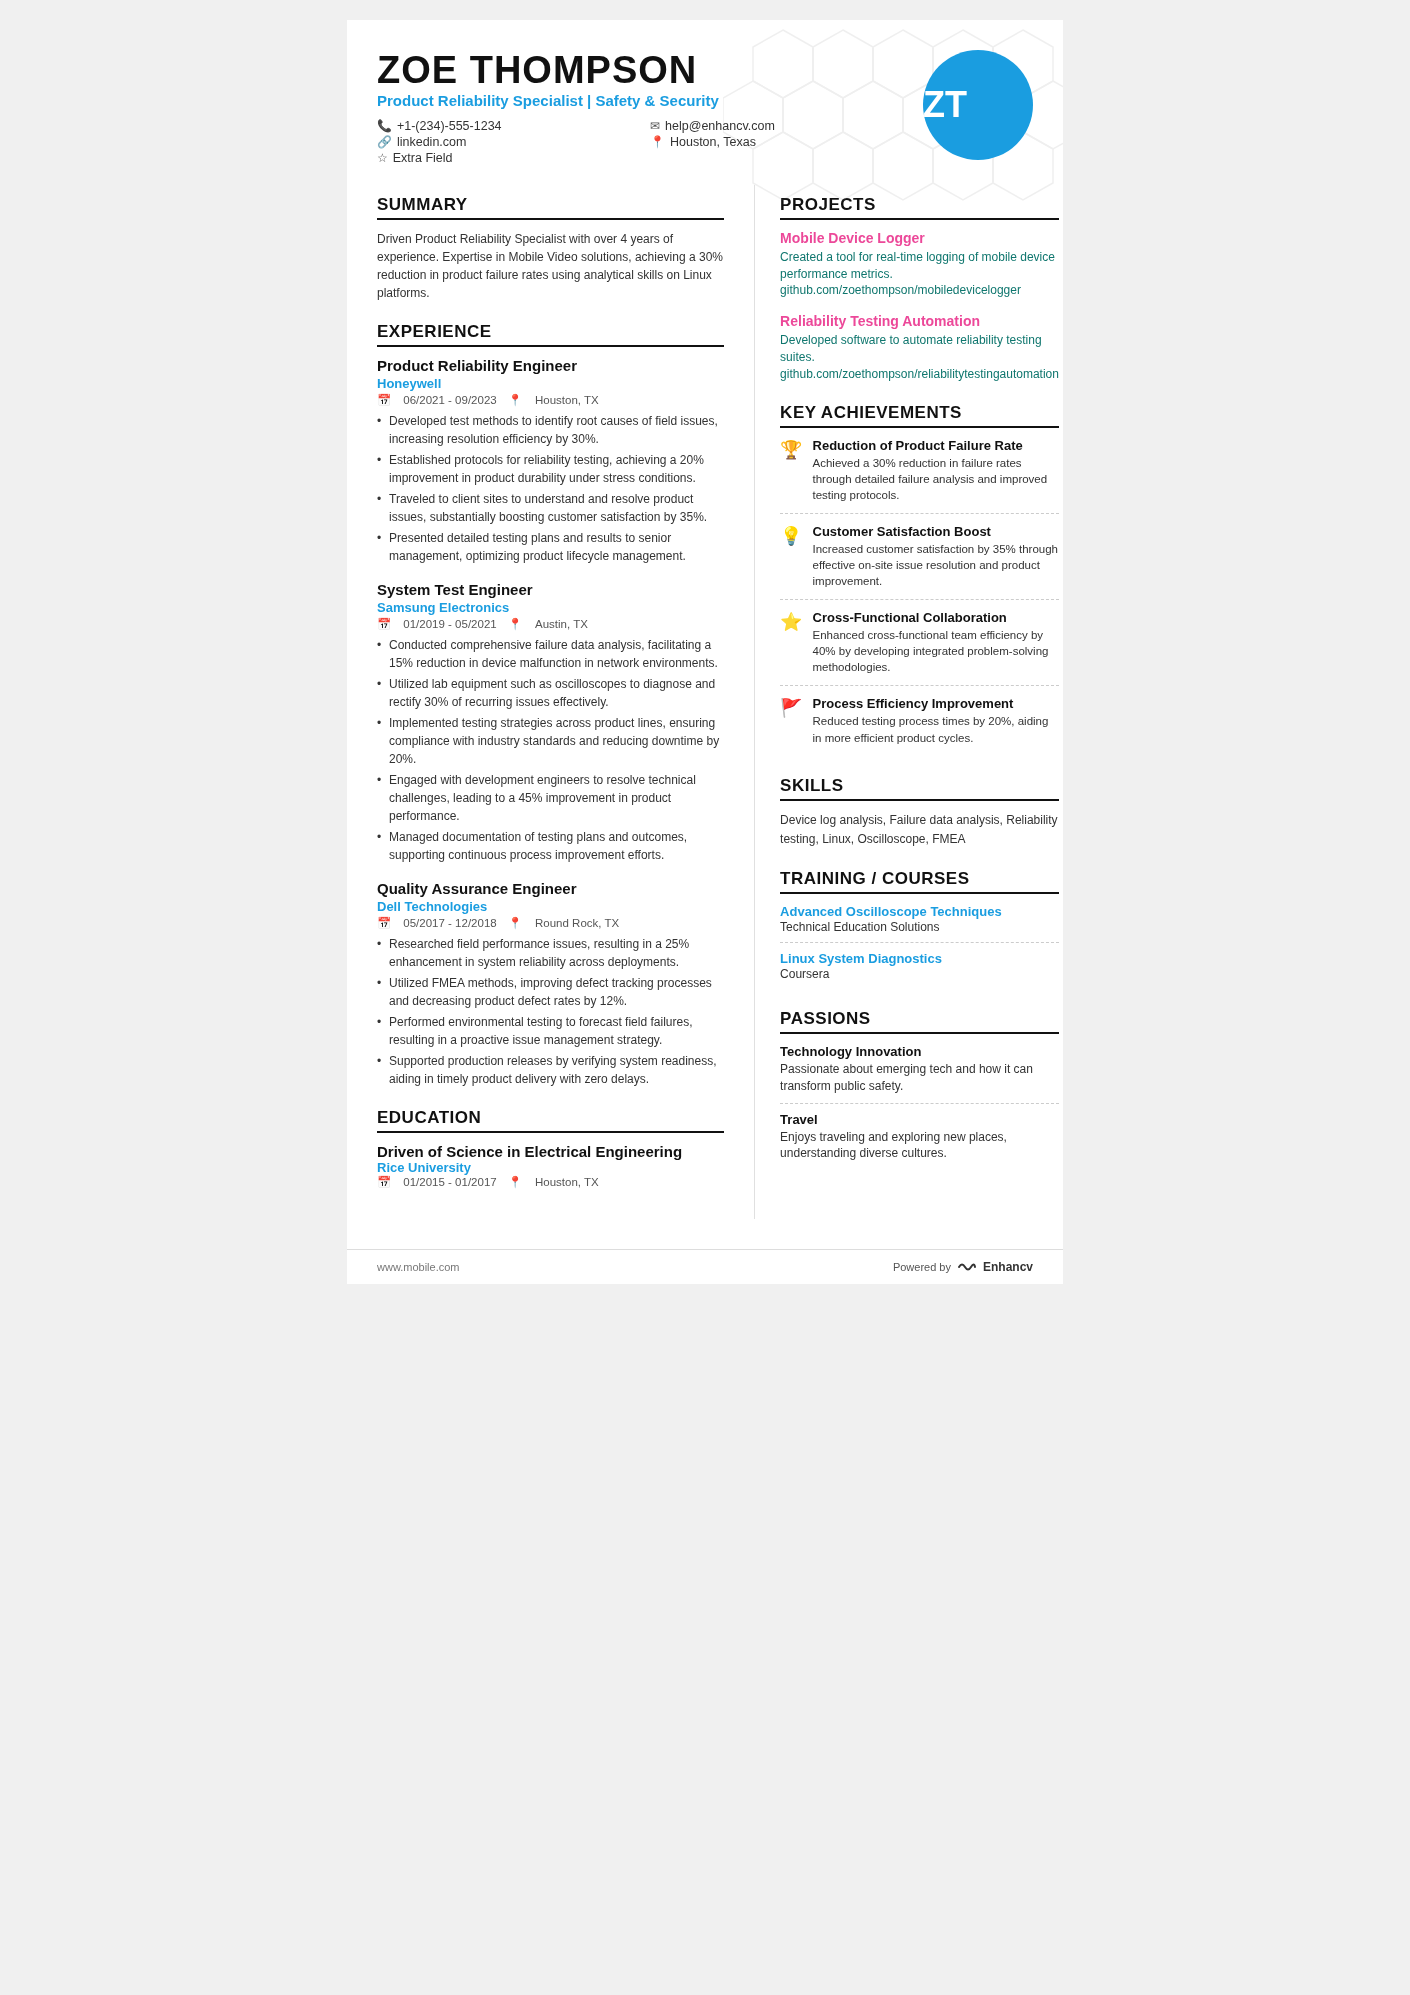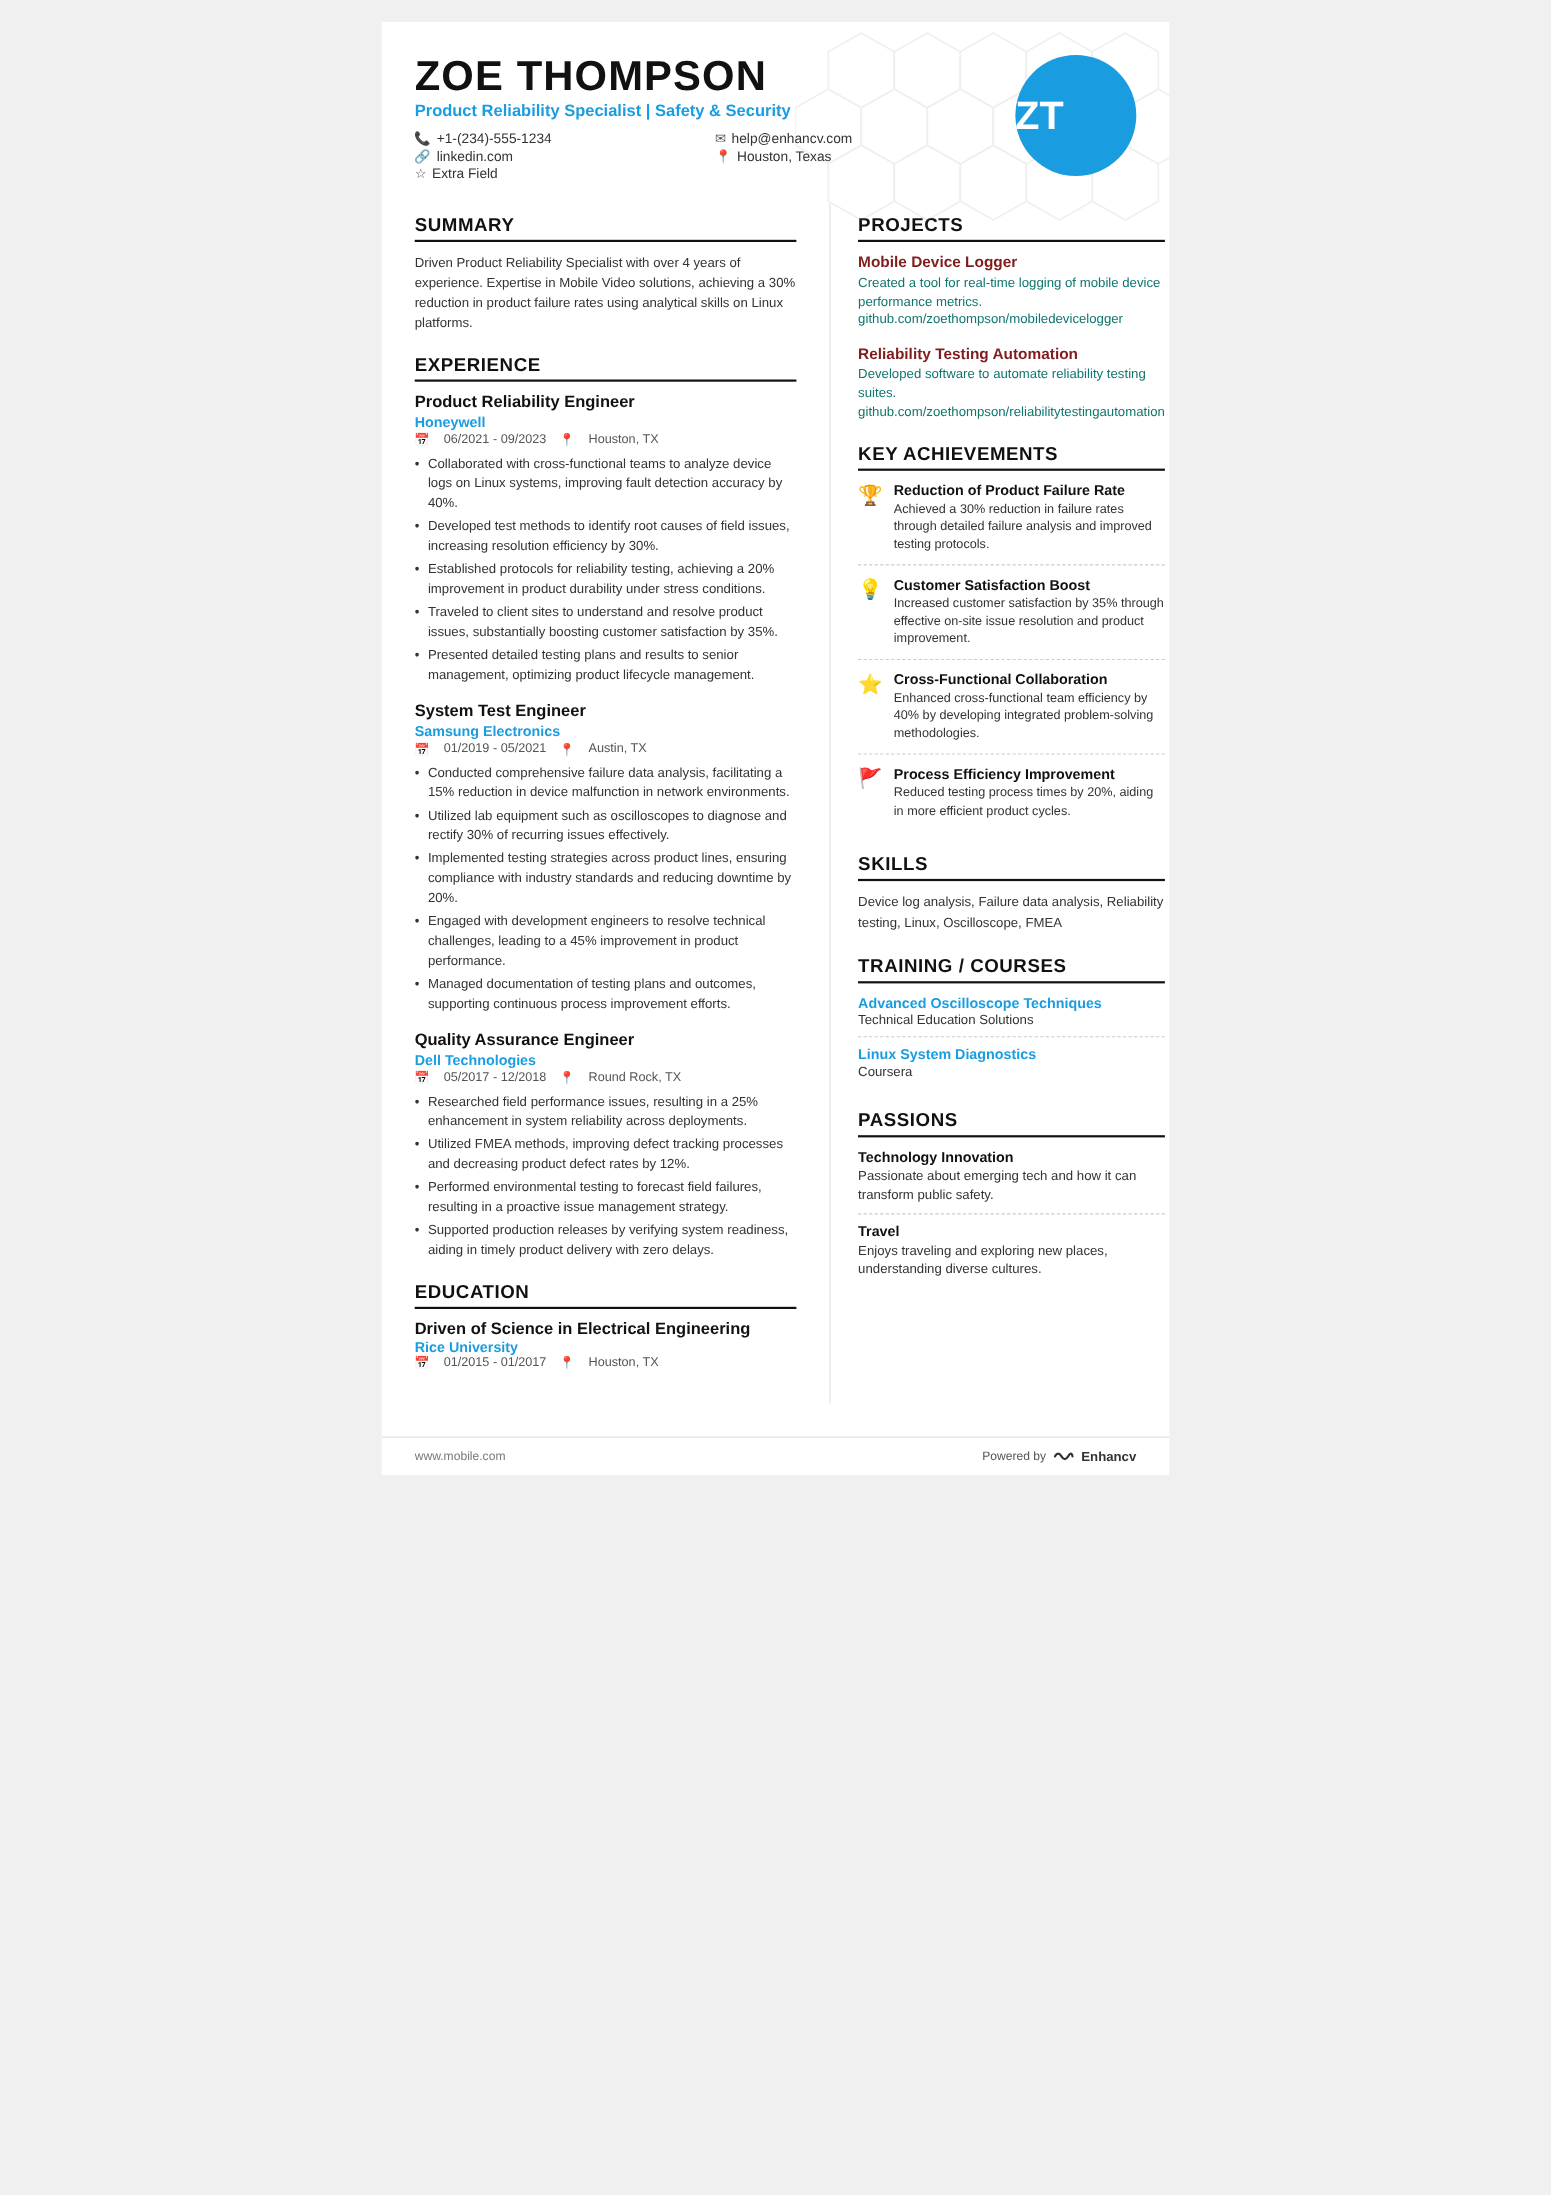--- a/index.html
+++ b/index.html
@@ -189,21 +189,21 @@
     }
 
     
     .project-item {
       margin-bottom: 14px;
     }
 
     .project-title {
       font-size: 14px;
       font-weight: bold;
-      color: #7f1d1d;
+      color: #ec4899;
       margin-bottom: 3px;
     }
 
     .project-desc {
       font-size: 12px;
       color: #0f766e;
       line-height: 1.4;
     }
 
     .achievement-item {
@@ -396,21 +396,20 @@
         <div class="experience-item">
           <div class="job-title">Product Reliability Engineer</div>
           <div class="company-name">Honeywell</div>
           <div class="job-meta">
             <span>📅</span>
             <span>06/2021 - 09/2023</span>
             <span>📍</span>
             <span>Houston, TX</span>
           </div>
           <ul class="job-bullets">
-            <li>Collaborated with cross-functional teams to analyze device logs on Linux systems, improving fault detection accuracy by 40%.</li>
             <li>Developed test methods to identify root causes of field issues, increasing resolution efficiency by 30%.</li>
             <li>Established protocols for reliability testing, achieving a 20% improvement in product durability under stress conditions.</li>
             <li>Traveled to client sites to understand and resolve product issues, substantially boosting customer satisfaction by 35%.</li>
             <li>Presented detailed testing plans and results to senior management, optimizing product lifecycle management.</li>
           </ul>
         </div>
 
         <div class="experience-item">
           <div class="job-title">System Test Engineer</div>
           <div class="company-name">Samsung Electronics</div>

